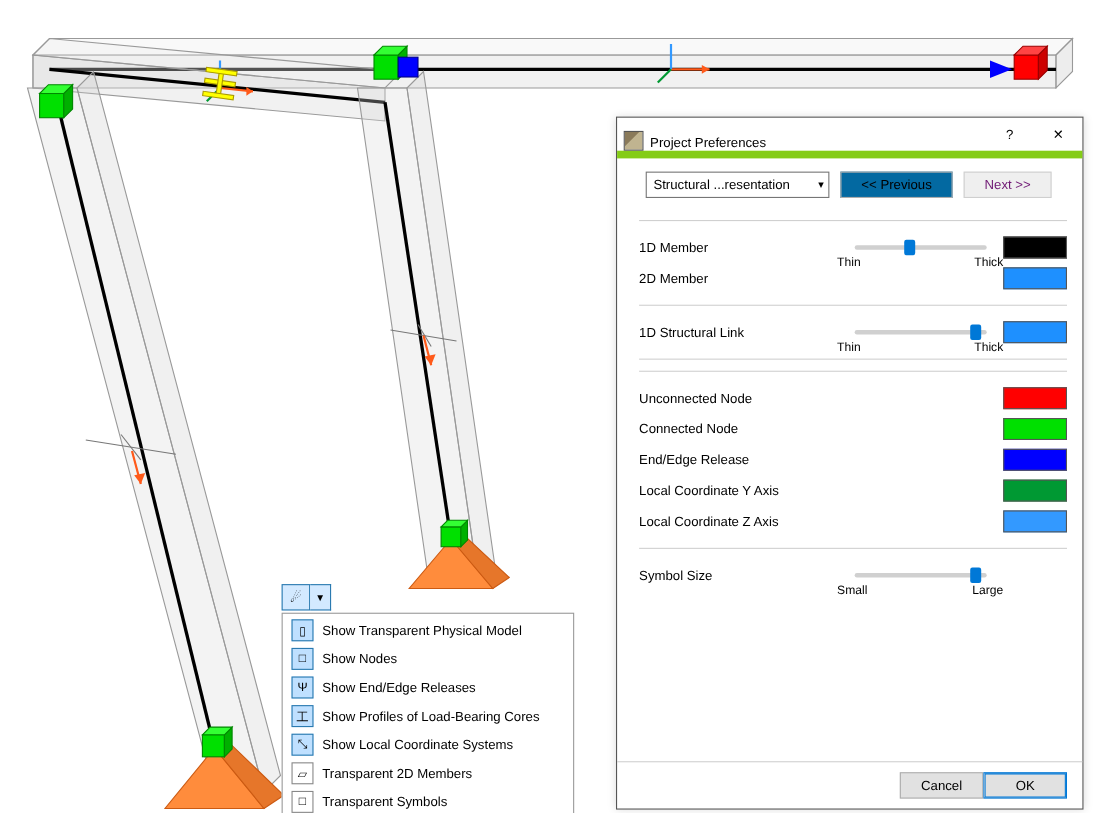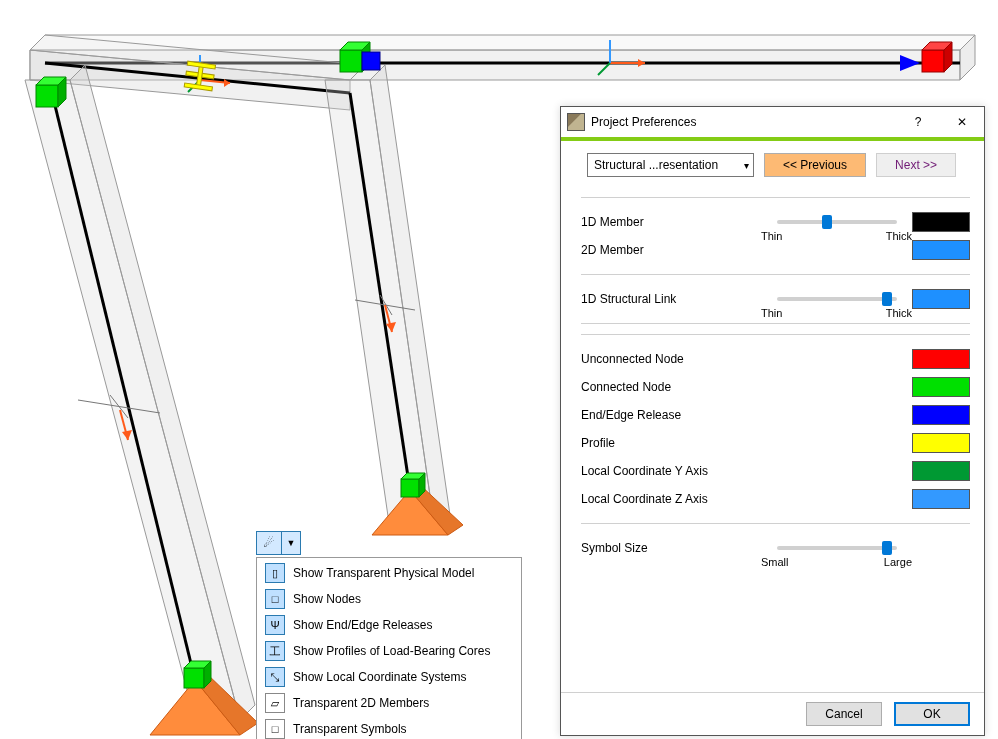--- a/index.html
+++ b/index.html
@@ -1,37 +1,37 @@
 <!DOCTYPE html>
 <html><head>
 <meta charset="utf-8">
 <style>
 html,body{margin:0;padding:0;width:998px;height:739px;font-family:"Segoe UI",Tahoma,sans-serif;font-size:12px;background:#fff;color:#000;overflow:hidden}
 svg{display:block}
 .dialog{position:absolute;left:560px;top:106px;width:423px;height:628px;background:#fff;border:1px solid #555;box-shadow:0 0 8px rgba(0,0,0,.15)}
-.titlebar{height:30px;border-bottom:4px solid #84cc16;display:flex;align-items:center;padding:0 0 0 6px}
+.titlebar{height:30px;border-bottom:7px solid #84cc16;display:flex;align-items:flex-end;padding:0 0 0 6px}
 .titlebar .ico{width:16px;height:16px;margin-right:6px;background:linear-gradient(135deg,#8a7a5a 40%,#c0b490 41%);border:1px solid #555}
 .titlebar .t{flex:1}
 .tbtn{width:44px;height:30px;display:flex;align-items:center;justify-content:center}
 .hdrrow{padding:12px 26px 6px;display:flex;gap:10px;align-items:center}
 .combo{width:155px;height:22px;border:1px solid #767676;display:flex;align-items:center;justify-content:space-between;padding:0 4px 0 6px;font-size:12px}
 .combo .chev{font-size:10px}
-.navbtn{height:22px;border:1px solid #adadad;background:#fdba74;padding:0 18px;display:flex;align-items:center;font-size:12px}
+.navbtn{height:22px;border:1px solid #adadad;background:#0369a1;padding:0 18px;display:flex;align-items:center;font-size:12px}
 .navbtn.dis{color:#701a75;border-color:#cfcfcf;background:#efefef}
 .body{padding:4px 14px 0 20px}
 .sep{height:1px;background:#d0d0d0;margin:10px 0}
 .row{display:flex;align-items:center;height:28px}
 .lbl{flex:0 0 180px}
 .mid{flex:1;position:relative;display:flex;align-items:flex-end;justify-content:center}
 .slider{width:120px;height:4px;background:#d0d0d0;position:relative;border-radius:2px}
 .thumb{position:absolute;top:-5px;width:10px;height:14px;background:#0078d7;border-radius:2px;transform:translateX(-50%)}
 .sll{font-size:11px;position:absolute;left:0;top:10px}
 .slr{font-size:11px;position:absolute;right:0;top:10px}
 .swatch{width:56px;height:18px;border:1px solid #555}
-.footer{position:absolute;bottom:0;left:0;right:0;height:42px;border-top:1px solid #d0d0d0;display:flex;align-items:center;justify-content:flex-end;gap:12px;padding:0 14px}
+.footer{position:absolute;bottom:0;left:0;right:0;height:42px;border-top:1px solid #d0d0d0;display:flex;align-items:center;justify-content:flex-end;gap:0;padding:0 14px}
 .btn{width:74px;height:22px;border:1px solid #adadad;background:#e1e1e1;display:flex;align-items:center;justify-content:center}
 .btn.def{border-color:#0078d7;box-shadow:0 0 0 1px #0078d7 inset}
 .menu{position:absolute;left:256px;top:557px;width:260px;background:#fff;border:1px solid #999;padding:2px}
 .mitem{display:flex;align-items:center;height:26px;padding:0 6px;gap:8px}
 .mico{width:18px;height:18px;border:1px solid #888;display:flex;align-items:center;justify-content:center;font-size:11px}
 .mico.sel{background:#bfe0ff;border-color:#2a7ab0}
 .splitbtn{position:absolute;left:256px;top:531px;display:flex}
 .splitbtn div{width:24px;height:22px;border:1px solid #2a7ab0;background:#d3e9ff;display:flex;align-items:center;justify-content:center}
 .splitbtn div+div{border-left:none;width:18px;font-size:9px}
 </style>
@@ -233,25 +233,20 @@
         <div class="lbl">Connected Node</div>
         <div class="mid"></div>
         <div class="swatch" style="background:#00e000"></div>
       </div>
     <div class="row">
         <div class="lbl">End/Edge Release</div>
         <div class="mid"></div>
         <div class="swatch" style="background:#0000ff"></div>
       </div>
     <div class="row">
-        <div class="lbl">Profile</div>
-        <div class="mid"></div>
-        <div class="swatch" style="background:#ffff00"></div>
-      </div>
-    <div class="row">
         <div class="lbl">Local Coordinate Y Axis</div>
         <div class="mid"></div>
         <div class="swatch" style="background:#009933"></div>
       </div>
     <div class="row">
         <div class="lbl">Local Coordinate Z Axis</div>
         <div class="mid"></div>
         <div class="swatch" style="background:#3399ff"></div>
       </div>
     <div class="sep"></div>

